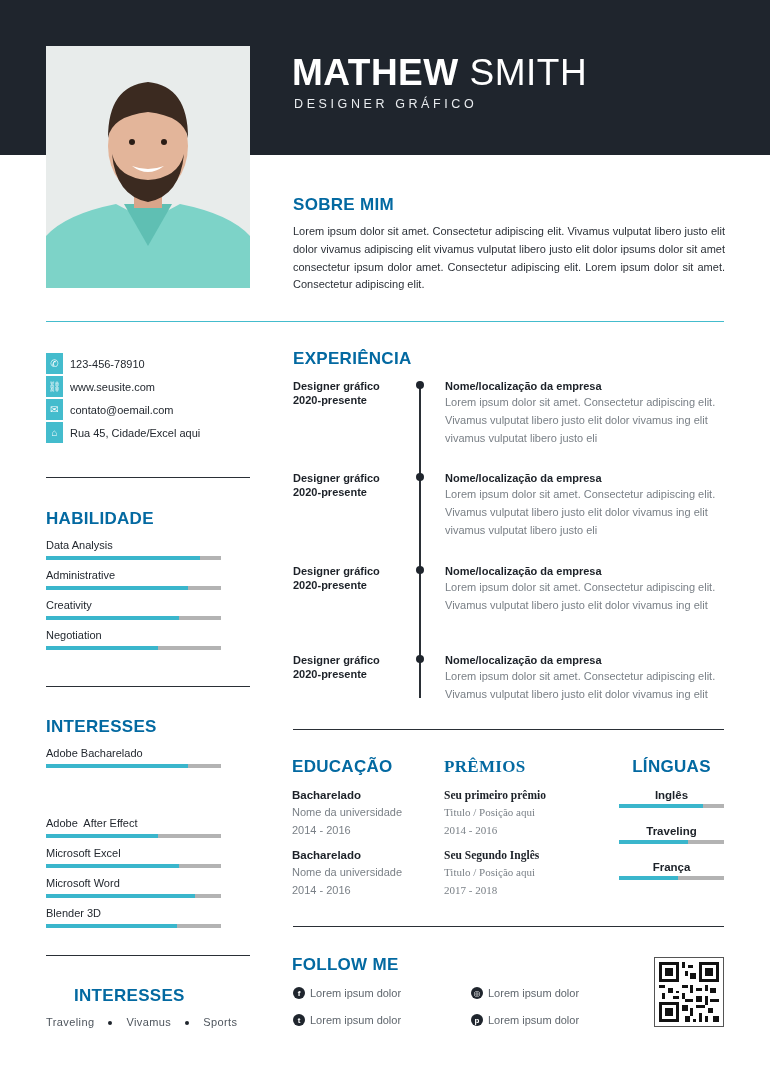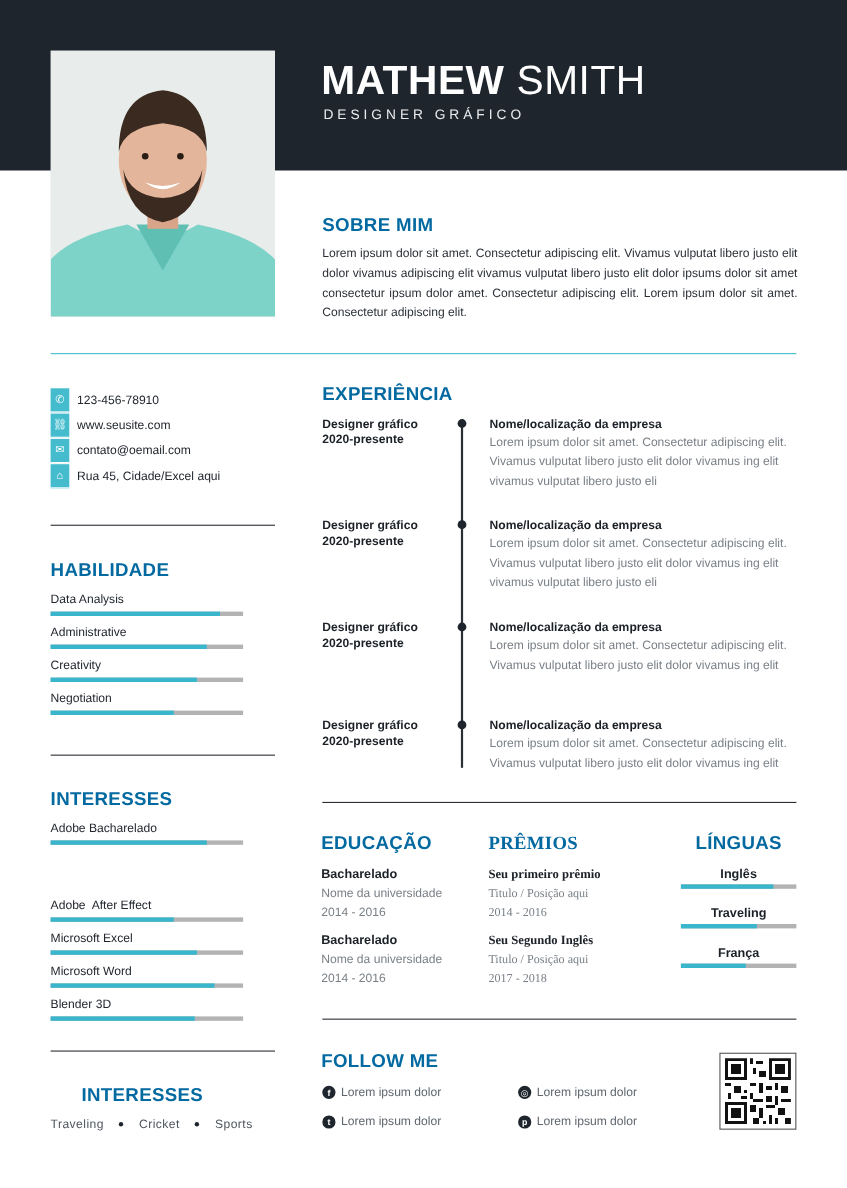--- a/index.html
+++ b/index.html
@@ -183,21 +183,21 @@
     <div class="bar-track">
         <div class="bar-fill" style="width: 75%;"></div>
       </div>
   </div>
 </div>
 
 <div class="left-rule" style="top:955px;"></div>
 
 <div class="h2 sec-title" style="top:986px;margin-left:28px;">INTERESSES</div>
 <div class="interests">
-  <span>Traveling</span><span class="dot"></span><span>Cricket</span><span class="dot"></span><span>Sports</span>
+  <span>Traveling</span><span class="dot"></span><span>Vivamus</span><span class="dot"></span><span>Sports</span>
 </div>
 
 <div class="h2 exp-title">EXPERIÊNCIA</div>
 <div class="timeline-line"></div>
 
 <div class="exp-item" style="top:379px;">
   <div class="exp-left">
     <div>Designer gráfico</div>
     <div>2020-presente</div>
   </div>

